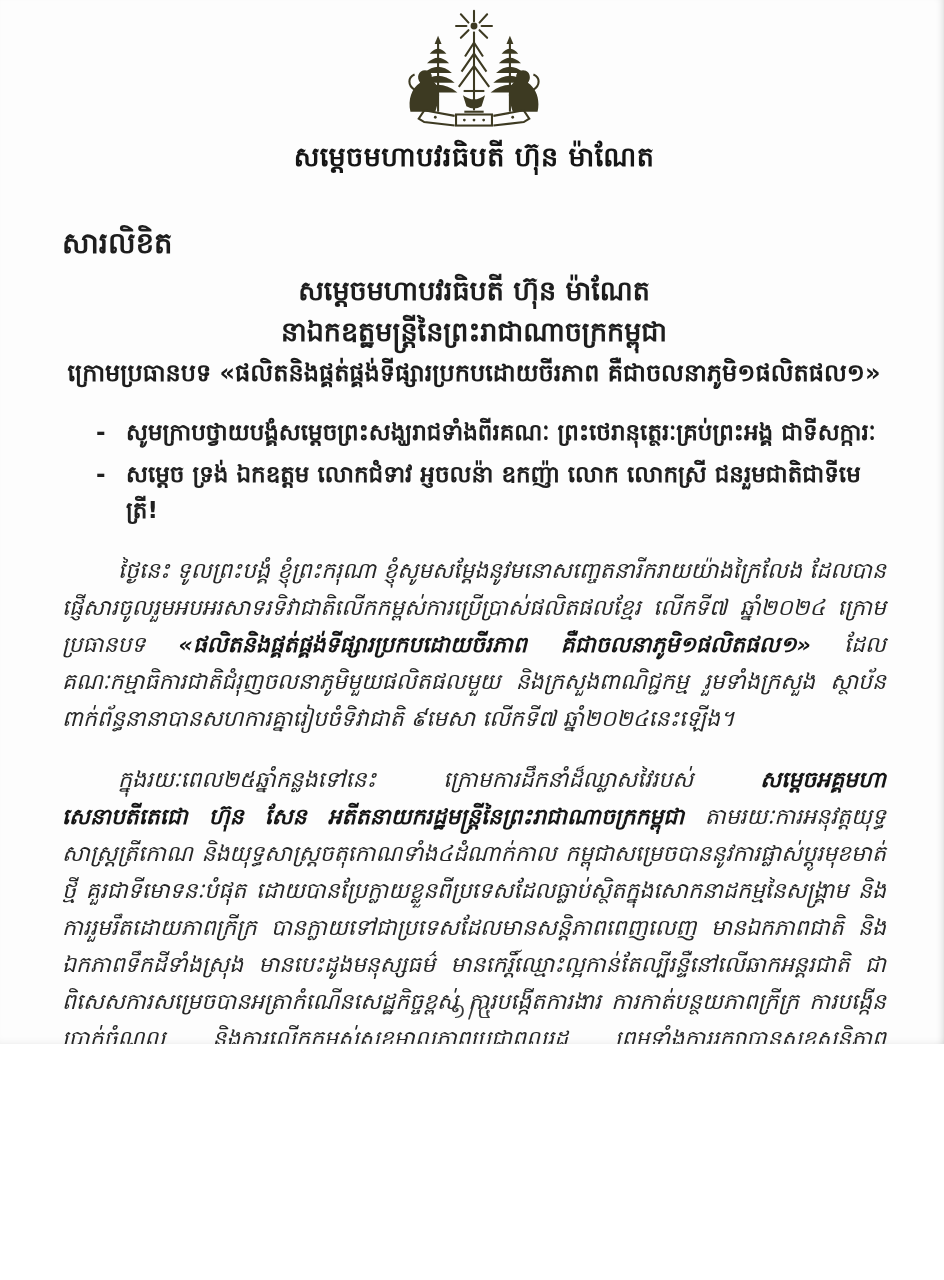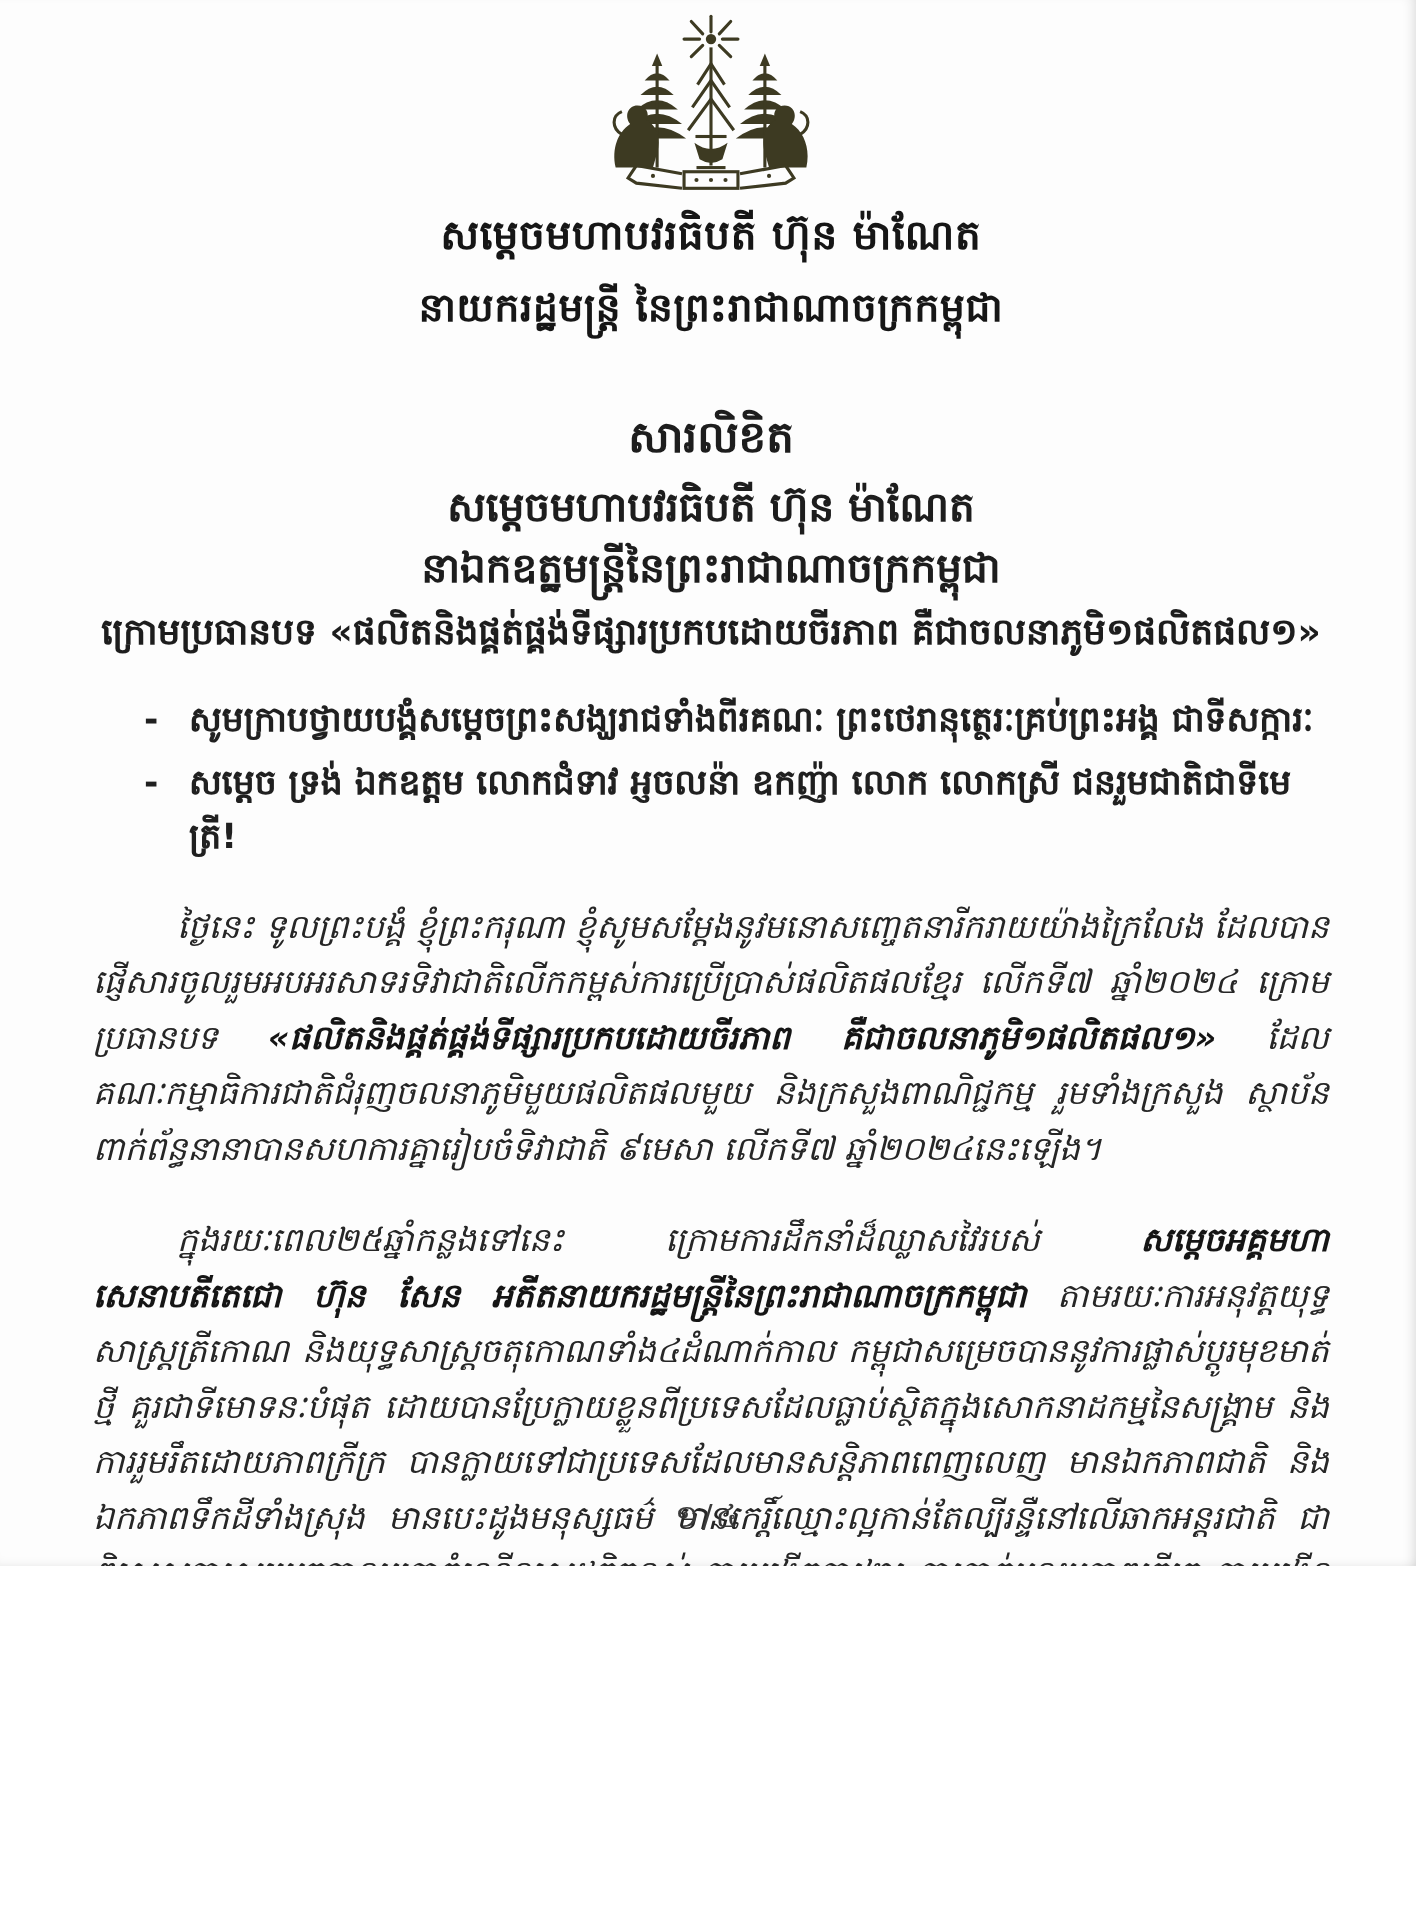--- a/index.html
+++ b/index.html
@@ -12,21 +12,21 @@
     overflow:hidden;
     font-family:"DejaVu Sans",sans-serif;
     box-shadow:inset -7px 0 9px -7px rgba(0,0,0,.18), inset 0 -6px 8px -6px rgba(0,0,0,.08);
   }
   header.letterhead{text-align:center;}
   .emblem{width:152px;height:128px;margin:0 auto;}
   .emblem svg{width:100%;height:100%;display:block;}
   .lh1{font-size:27px;font-weight:bold;color:#161616;margin-top:4px;letter-spacing:.5px;}
   .lh2{font-size:26px;font-weight:bold;color:#161616;margin-top:10px;letter-spacing:.5px;}
   main{margin-top:46px;color:#1d1d1d;}
-  .doc-type{font-size:29px;font-weight:bold;text-align:center;margin:0 0 6px 0;}
+  .doc-type{font-size:29px;font-weight:bold;margin:0 0 6px 0;}
   .h-line{font-size:27px;font-weight:bold;text-align:center;margin-top:7px;line-height:1.25;}
   .h-line.h3s{font-size:25px;}
   .h-line.subj{font-size:24px;margin-top:9px;}
   ul.salutations{list-style:none;margin:26px 0 0 0;padding:0;}
   li.salutation{display:flex;align-items:flex-start;margin-top:6px;font-size:23px;font-weight:600;line-height:36px;color:#202020;}
   li.salutation .dash{width:30px;flex:0 0 30px;margin-left:34px;text-align:left;}
   .body-para{
     margin:24px 0 0 0;
     font-size:22px;line-height:37px;
     text-align:justify;text-indent:56px;
@@ -95,21 +95,20 @@
         <g fill="currentColor">
           <circle cx="96" cy="162" r="2"></circle>
           <circle cx="110" cy="162" r="2"></circle>
           <circle cx="124" cy="162" r="2"></circle>
           <circle cx="54" cy="158" r="2"></circle>
           <circle cx="166" cy="158" r="2"></circle>
         </g>
       </svg>
     </div>
     <div class="lh1">សម្តេចមហាបវរធិបតី ហ៊ុន ម៉ាណែត</div>
-    <div class="lh2">នាយករដ្ឋមន្ត្រី នៃព្រះរាជាណាចក្រកម្ពុជា</div>
   </header>
 
   <main>
     <h1 class="doc-type">សារលិខិត</h1>
     <div class="h-line">សម្តេចមហាបវរធិបតី ហ៊ុន ម៉ាណែត</div>
     <div class="h-line">នាឯកឧត្ឋមន្ត្រីនៃព្រះរាជាណាចក្រកម្ពុជា</div>
     <div class="h-line subj">ក្រោមប្រធានបទ «ផលិតនិងផ្គត់ផ្គង់ទីផ្សារប្រកបដោយចីរភាព គឺជាចលនាភូមិ១ផលិតផល១»</div>
 
     <ul class="salutations">
       <li class="salutation">

